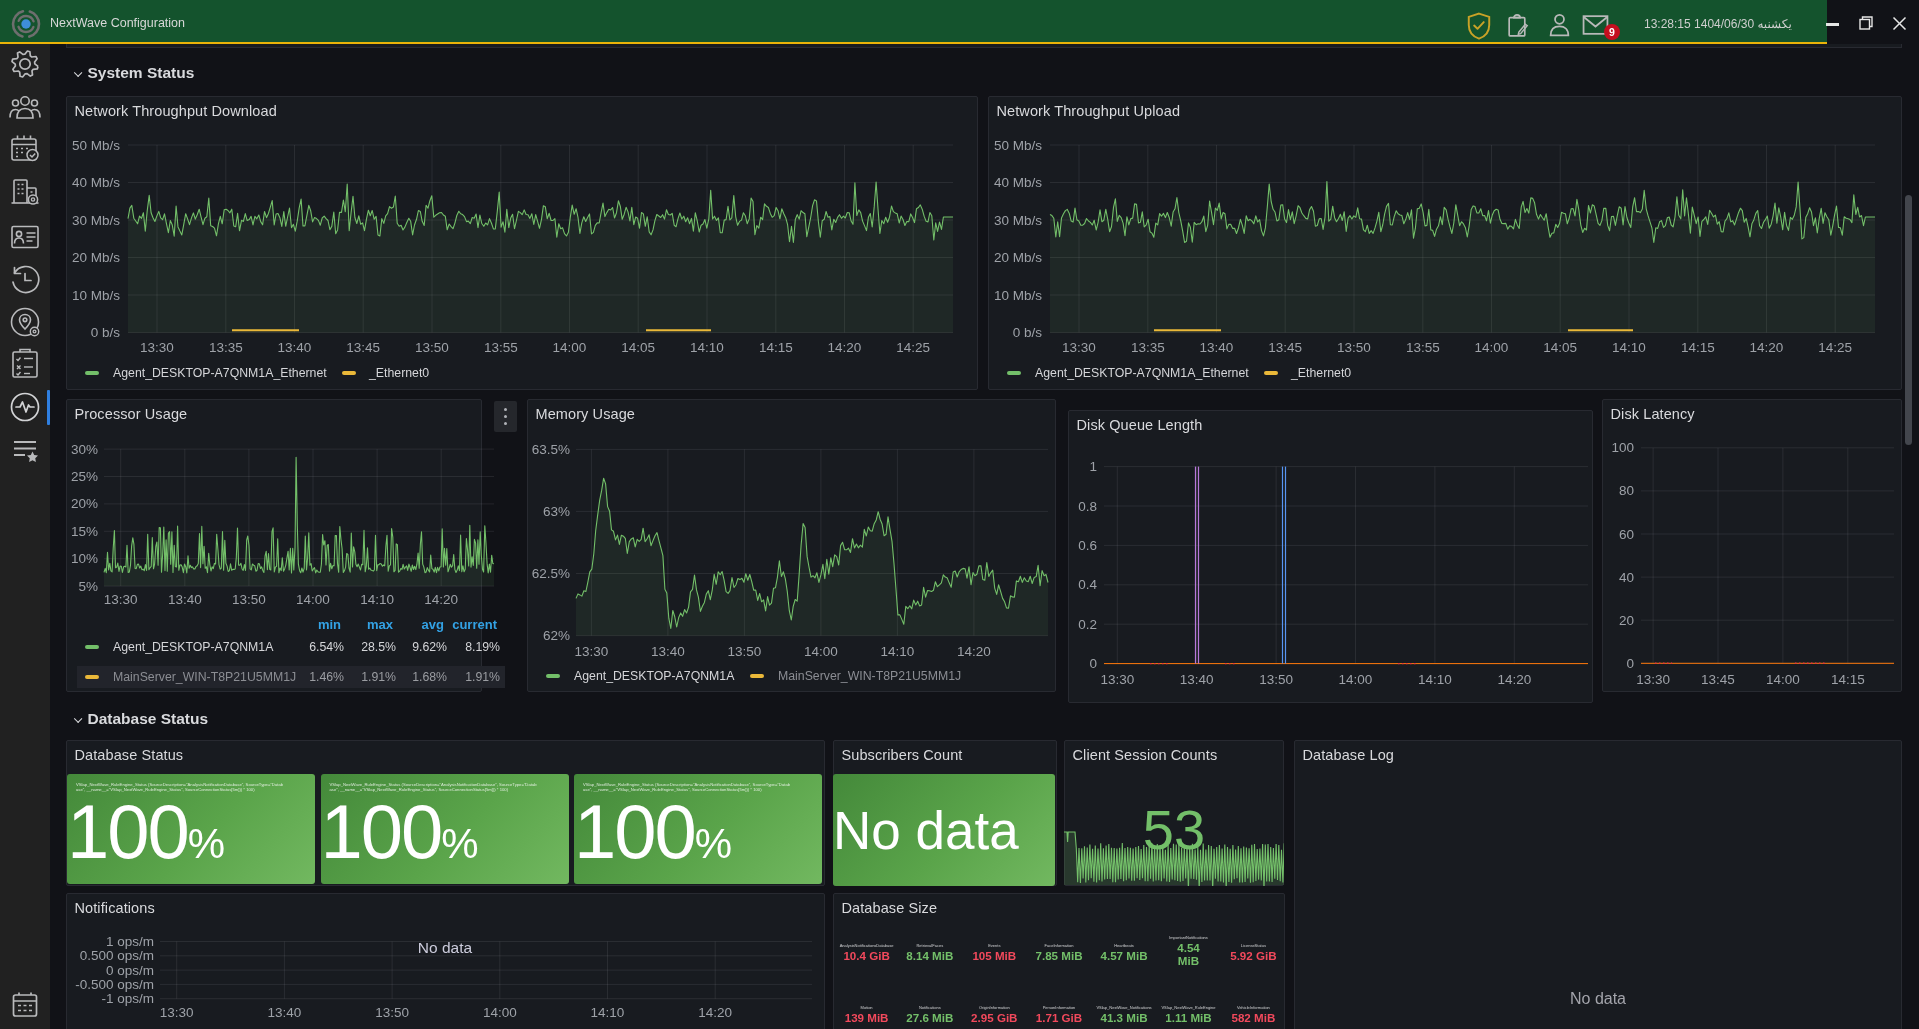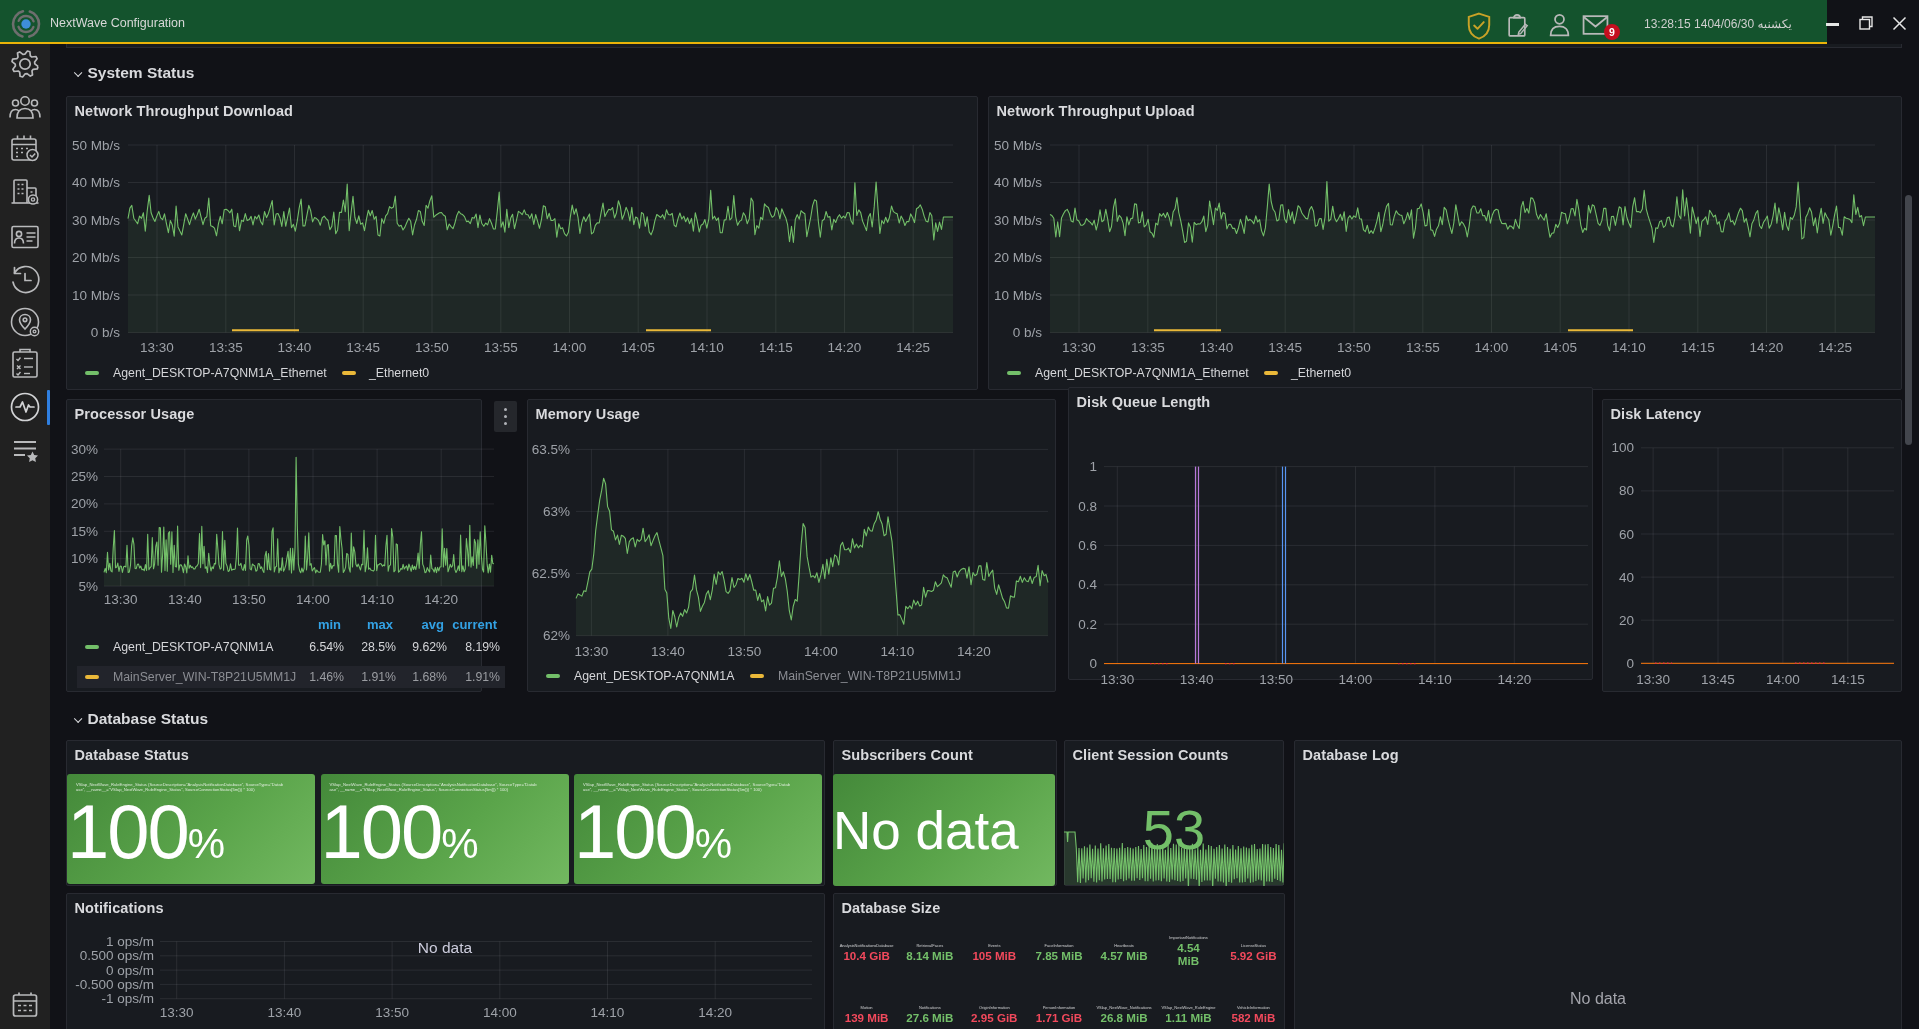--- a/index.html
+++ b/index.html
@@ -1,20 +1,20 @@
 <!DOCTYPE html>
 <html><head><meta charset="utf-8">
 <style>
 *{margin:0;padding:0;box-sizing:border-box}
 html,body{width:1919px;height:1029px;overflow:hidden;background:#111217;font-family:"Liberation Sans",sans-serif;}
 .titlebar{position:absolute;left:0;top:0;width:1827px;height:44px;background:#14532d;border-bottom:2px solid #eab308}
 .sidebar{position:absolute;left:0;top:44px;width:50px;height:985px;background:#212121}
 .dash{position:absolute;left:50px;top:44px;width:1869px;height:985px;background:#111217}
 .panel{position:absolute;background:#181b20;border:1px solid #282a31;border-radius:2px}
-.ptitle{position:absolute;left:7.5px;top:6px;font-size:14.5px;font-weight:700;color:#d9dadd;letter-spacing:0.1px;white-space:nowrap}
+.ptitle{position:absolute;left:7.5px;top:6px;font-size:14.5px;font-weight:400;color:#d9dadd;letter-spacing:0.1px;white-space:nowrap}
 .sechdr{position:absolute;color:#d9dadd;font-size:15.5px;font-weight:700;white-space:nowrap}
 .chev{display:inline-block;width:5.5px;height:5.5px;border-left:1.6px solid #d9dadd;border-bottom:1.6px solid #d9dadd;transform:rotate(-45deg);margin-right:7px;position:relative;top:-3px}
 .gbox{position:absolute;border-radius:3px;background:linear-gradient(135deg,#44893a 0%,#5aa44a 55%,#72b860 100%);overflow:hidden}
 .bignum{position:absolute;width:100%;text-align:left;color:#fff;white-space:nowrap}
 .tinytxt{position:absolute;left:9px;top:8px;right:30px;font-size:4.2px;color:rgba(255,255,255,0.8);line-height:5.4px;word-break:break-all}
 .statlab{position:absolute;transform:translateX(-50%);font-size:4px;color:rgba(230,231,233,0.85);white-space:nowrap}
 .statval{position:absolute;transform:translateX(-50%);font-size:11.6px;font-weight:700;white-space:nowrap;text-align:center}
 .red{color:#f2495c}.grn{color:#73bf69}
 .nodata{position:absolute;color:#a3a4ab;font-size:16px;transform:translate(-50%,-50%)}
 </style></head><body>
@@ -134,21 +134,21 @@
     </div>
     <div class="panel" style="left:938px;top:52px;width:914px;height:294px">
       <div class="ptitle" style="left:7.5px">Network Throughput Upload</div>
     </div>
     <div class="panel" style="left:16px;top:355px;width:416px;height:293px">
       <div class="ptitle" style="left:7.5px">Processor Usage</div>
     </div>
     <div class="panel" style="left:477px;top:355px;width:529px;height:293px">
       <div class="ptitle" style="left:7.5px">Memory Usage</div>
     </div>
-    <div class="panel" style="left:1018px;top:343px;width:525px;height:293px">
+    <div class="panel" style="left:1018px;top:366px;width:525px;height:293px">
       <div class="ptitle" style="left:7.5px">Disk Queue Length</div>
     </div>
     <div class="panel" style="left:1552px;top:355px;width:300px;height:293px">
       <div class="ptitle" style="left:7.5px">Disk Latency</div>
     </div>
     <div class="panel" style="left:16px;top:696px;width:759px;height:146px">
       <div class="ptitle" style="left:7.5px">Database Status</div>
     </div>
     <div class="panel" style="left:783px;top:696px;width:224px;height:146px">
       <div class="ptitle" style="left:7.5px">Subscribers Count</div>
@@ -456,17 +456,17 @@
 <div class="statval red" style="left:1253.4px;top:948.5px">5.92 GiB</div>
 <div class="statlab" style="left:866.6px;top:1004.5px">Motion</div>
 <div class="statval red" style="left:866.6px;top:1010.5px">139 MiB</div>
 <div class="statlab" style="left:929.8px;top:1004.5px">Notifications</div>
 <div class="statval grn" style="left:929.8px;top:1010.5px">27.6 MiB</div>
 <div class="statlab" style="left:994.3px;top:1004.5px">OriginInformation</div>
 <div class="statval red" style="left:994.3px;top:1010.5px">2.95 GiB</div>
 <div class="statlab" style="left:1059px;top:1004.5px">PersonInformation</div>
 <div class="statval red" style="left:1059px;top:1010.5px">1.71 GiB</div>
 <div class="statlab" style="left:1124px;top:1004.5px">VSlap_NextWave_Notifications</div>
-<div class="statval grn" style="left:1124px;top:1010.5px">26.8 MiB</div>
+<div class="statval grn" style="left:1124px;top:1010.5px">41.3 MiB</div>
 <div class="statlab" style="left:1188.5px;top:1004.5px">VSlap_NextWave_RuleEngine</div>
 <div class="statval grn" style="left:1188.5px;top:1010.5px">1.11 MiB</div>
 <div class="statlab" style="left:1253.4px;top:1004.5px">VehicleInformation</div>
 <div class="statval red" style="left:1253.4px;top:1010.5px">582 MiB</div>
 <div style="position:absolute;left:1905px;top:195px;width:7px;height:250px;border-radius:3.5px;background:#43464d"></div>
 </body></html>

